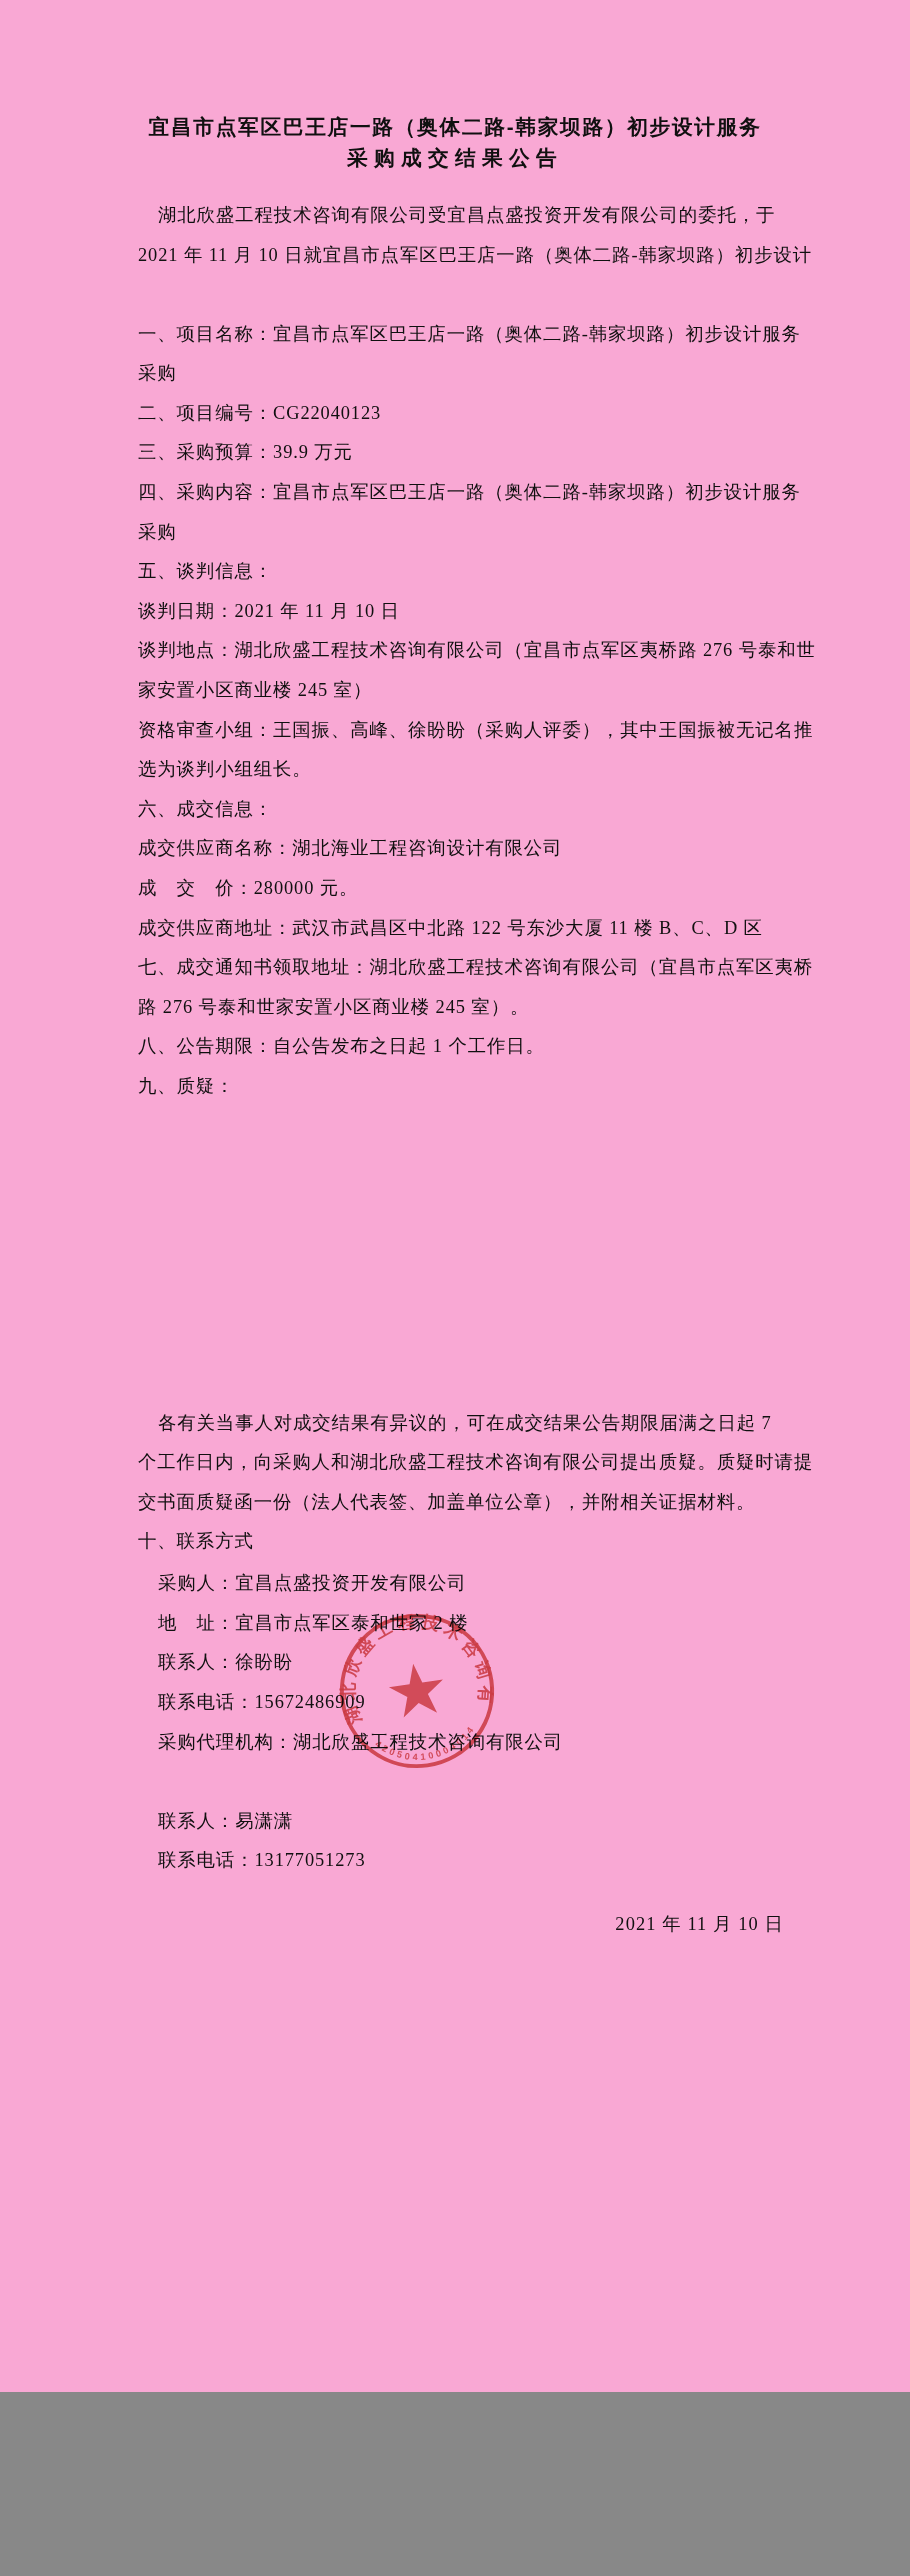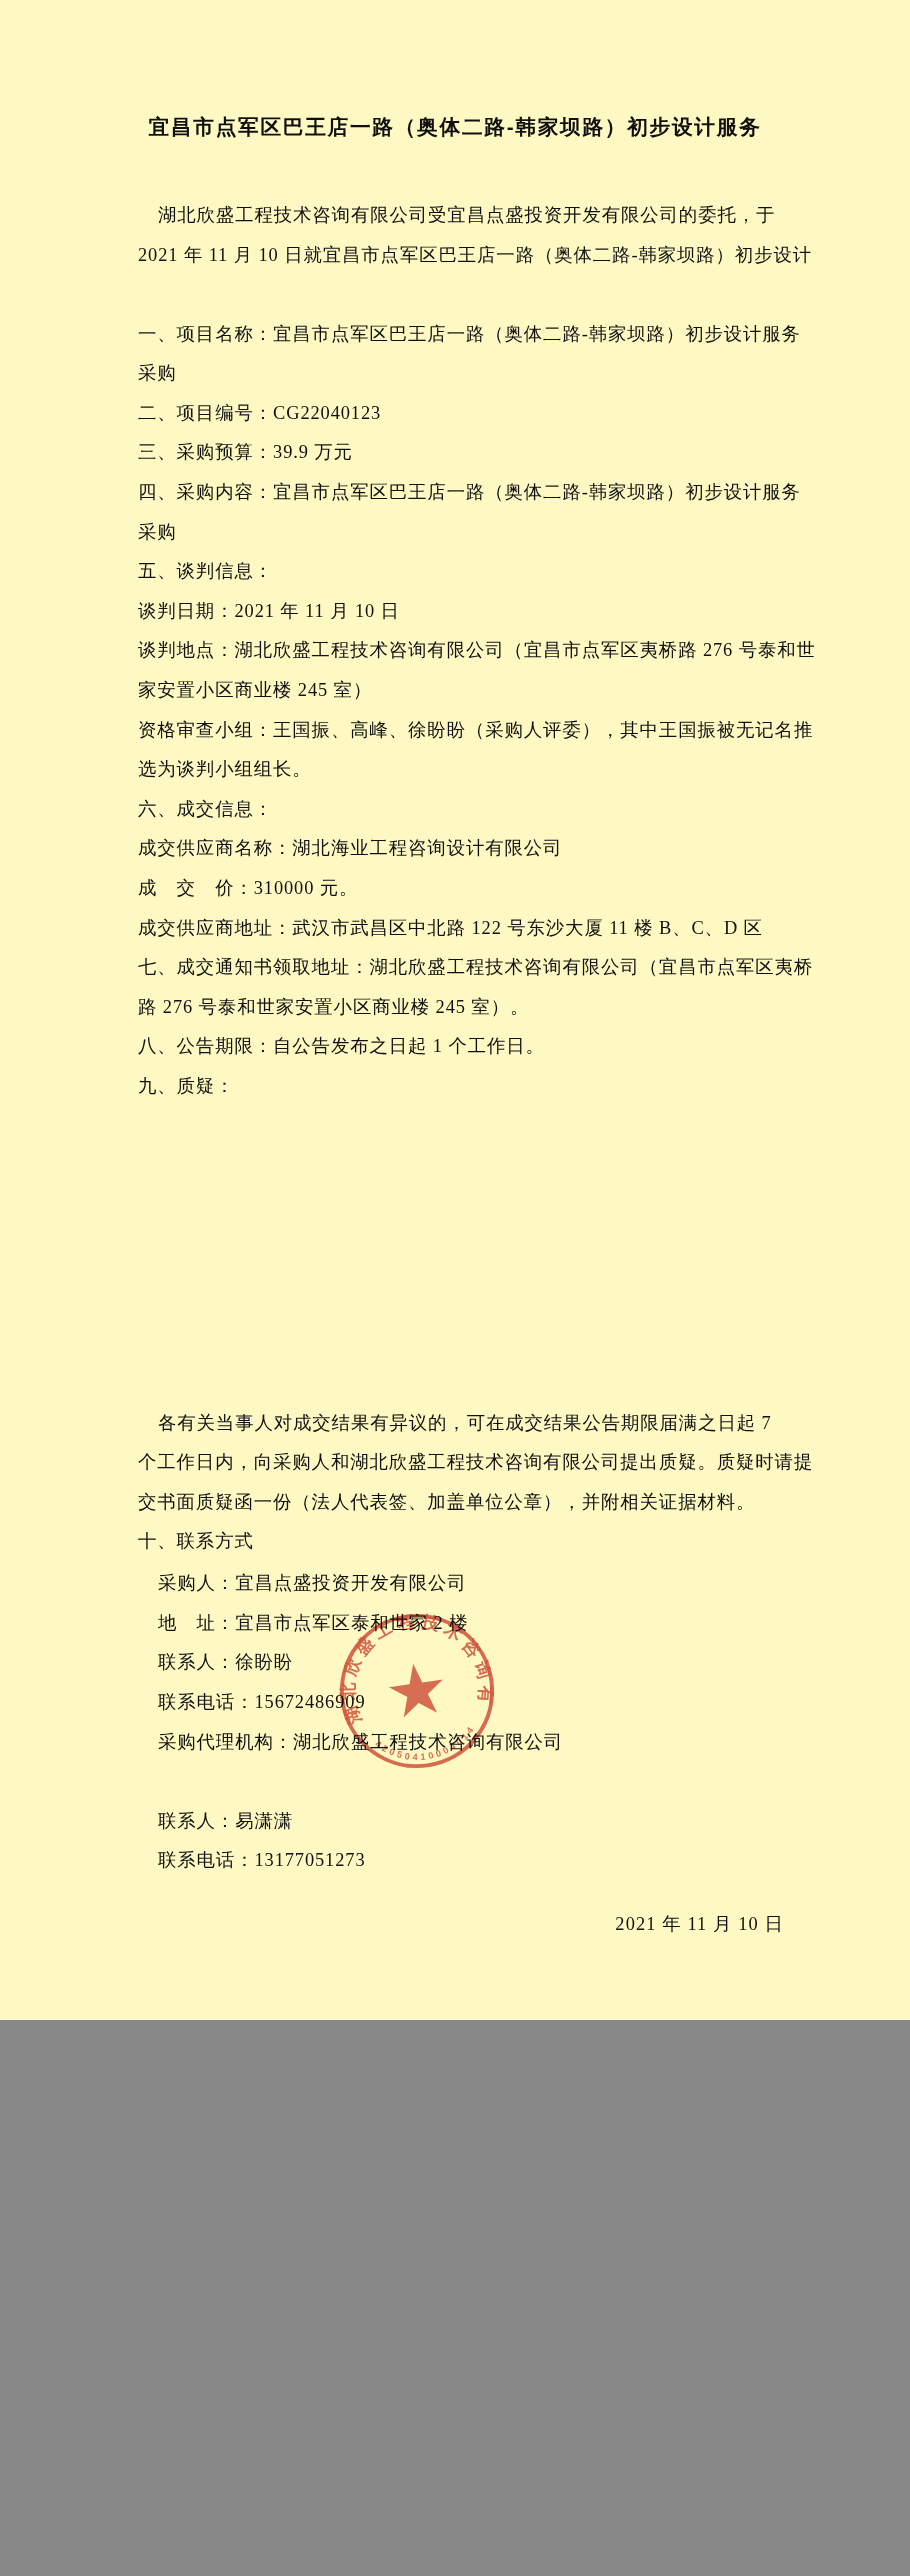--- a/index.html
+++ b/index.html
@@ -1,19 +1,19 @@
 <!DOCTYPE html>
 <html style="font-size:9.2px"><head>
 <meta charset="utf-8">
 <style>
   html,body{margin:0;padding:0;background:#888;}
   .page{
     position:relative;
-    width:910px;height:2020px;
-    background:#fef9c3;
+    width:910px;height:2392px;
+    background:#f9a8d4;
     overflow:hidden;
     font-family:"Liberation Serif","DejaVu Serif",serif;
     color:#101010;
   }
   .title{
     position:absolute;left:0;width:100%;
     text-align:center;
     font-family:"Liberation Sans","DejaVu Sans",sans-serif;
     font-weight:700;
     font-size:20.7px;
@@ -39,39 +39,40 @@
     opacity:0.92;
   }
   .seal svg{display:block;width:100%;height:100%;}
 </style>
 </head>
 <body>
 
 <div class="page">
 
   <div class="title" style="top:115px">宜昌市点军区巴王店一路（奥体二路-韩家坝路）初步设计服务</div>
+  <div class="title title2" style="top:146px">采购成交结果公告</div>
 
   <div class="ln ind" style="top:206px">湖北欣盛工程技术咨询有限公司受宜昌点盛投资开发有限公司的委托，于</div>
   <div class="ln" style="top:246px">2021 年 11 月 10 日就宜昌市点军区巴王店一路（奥体二路-韩家坝路）初步设计</div>
 
   <div class="ln" style="top:325px">一、项目名称：宜昌市点军区巴王店一路（奥体二路-韩家坝路）初步设计服务</div>
   <div class="ln" style="top:364px">采购</div>
   <div class="ln" style="top:404px">二、项目编号：CG22040123</div>
   <div class="ln" style="top:443px">三、采购预算：39.9 万元</div>
   <div class="ln" style="top:483px">四、采购内容：宜昌市点军区巴王店一路（奥体二路-韩家坝路）初步设计服务</div>
   <div class="ln" style="top:523px">采购</div>
   <div class="ln" style="top:562px">五、谈判信息：</div>
   <div class="ln" style="top:602px">谈判日期：2021 年 11 月 10 日</div>
   <div class="ln" style="top:641px">谈判地点：湖北欣盛工程技术咨询有限公司（宜昌市点军区夷桥路 276 号泰和世</div>
   <div class="ln" style="top:681px">家安置小区商业楼 245 室）</div>
   <div class="ln" style="top:721px">资格审查小组：王国振、高峰、徐盼盼（采购人评委），其中王国振被无记名推</div>
   <div class="ln" style="top:760px">选为谈判小组组长。</div>
   <div class="ln" style="top:800px">六、成交信息：</div>
   <div class="ln" style="top:839px">成交供应商名称：湖北海业工程咨询设计有限公司</div>
-  <div class="ln" style="top:879px">成　交　价：310000 元。</div>
+  <div class="ln" style="top:879px">成　交　价：280000 元。</div>
   <div class="ln" style="top:919px">成交供应商地址：武汉市武昌区中北路 122 号东沙大厦 11 楼 B、C、D 区</div>
   <div class="ln" style="top:958px">七、成交通知书领取地址：湖北欣盛工程技术咨询有限公司（宜昌市点军区夷桥</div>
   <div class="ln" style="top:998px">路 276 号泰和世家安置小区商业楼 245 室）。</div>
   <div class="ln" style="top:1037px">八、公告期限：自公告发布之日起 1 个工作日。</div>
   <div class="ln" style="top:1077px">九、质疑：</div>
 
   <div class="ln ind" style="top:1414px">各有关当事人对成交结果有异议的，可在成交结果公告期限届满之日起 7</div>
   <div class="ln" style="top:1493px">交书面质疑函一份（法人代表签、加盖单位公章），并附相关证据材料。</div>
   <div class="ln" style="top:1453px">个工作日内，向采购人和湖北欣盛工程技术咨询有限公司提出质疑。质疑时请提</div>
 

